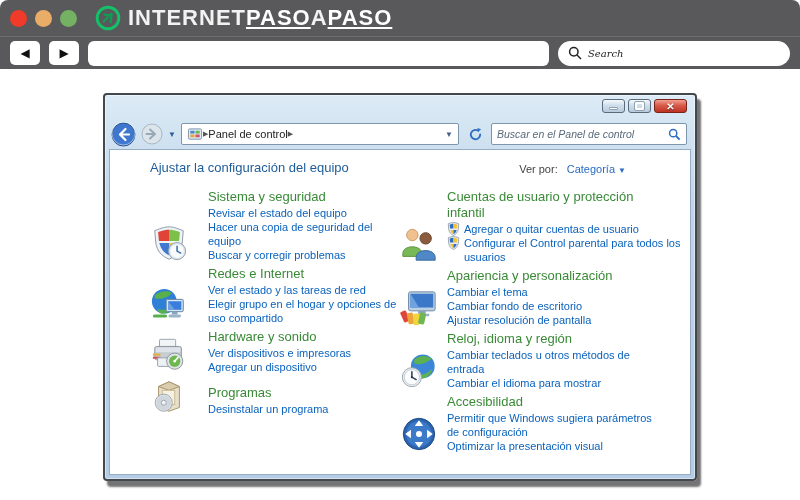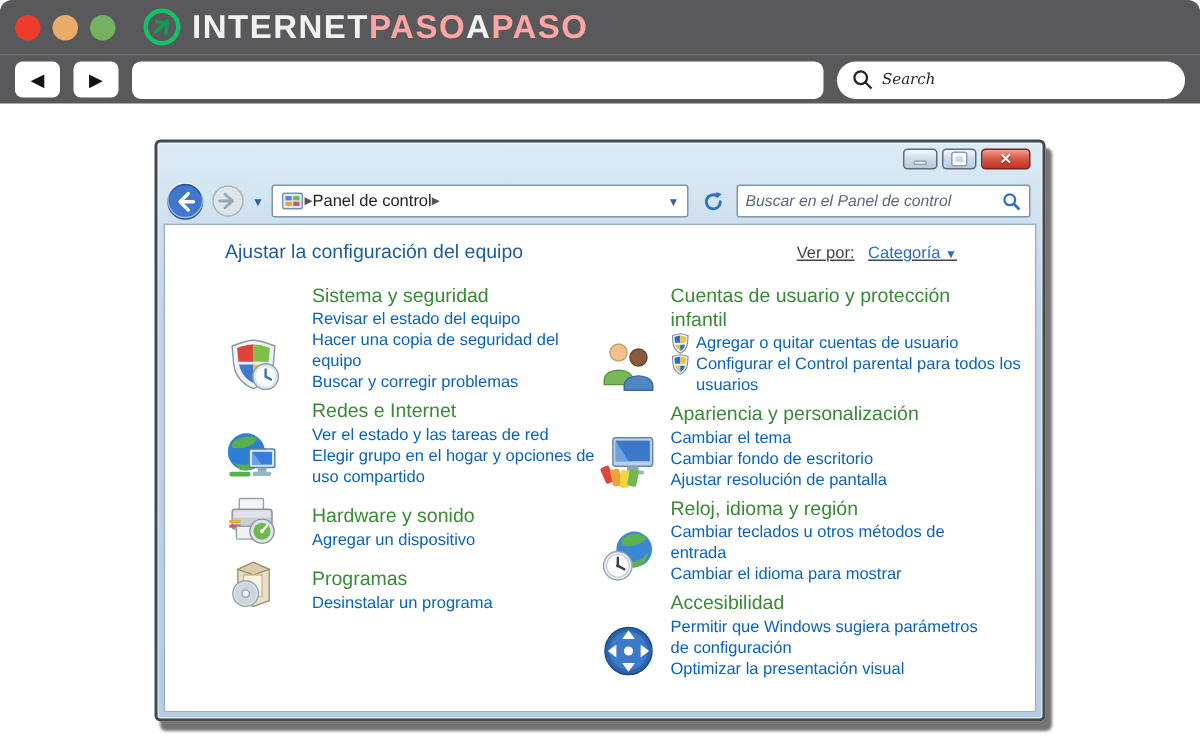--- a/index.html
+++ b/index.html
@@ -15,21 +15,21 @@
   .chrome-top{
     height:36px; background:#59595b;
     border-radius:8px 8px 0 0;
     display:flex; align-items:center; padding-left:10px;
   }
   .dot{ width:17px; height:17px; border-radius:50%; margin-right:8px; flex:none; }
   .dot.red{ background:#f03a2a; } .dot.orange{ background:#e9ad68; } .dot.green{ background:#74b163; }
   .brand{ display:flex; align-items:center; margin-left:10px; gap:7px; }
   .brand-ring{ width:26px; height:26px; }
   .brand-words{ font-size:22px; font-weight:bold; letter-spacing:1px; display:flex; }
-  .bw-white{ color:#f2f2f2; } .bw-green{ color:#fca5a5; }
+  .bw-white{ color:#f2f2f2; } .bw-green{ color:#ffffff;text-decoration:underline; }
 
   .chrome-nav{
     height:33px; background:#59595b; border-top:1px solid #6e6e70;
     display:flex; align-items:center; padding:0 10px; gap:9px;
   }
   .nav-btn{
     width:30px; height:24px; background:#fff; border:none; border-radius:5px;
     display:flex; align-items:center; justify-content:center;
     font-size:12px; color:#111; cursor:pointer; flex:none;
   }
@@ -91,21 +91,21 @@
     border:none; outline:none; flex:1; min-width:0; background:transparent;
     font-family:"Liberation Sans", sans-serif; font-style:italic; font-size:10.5px; color:#555;
   }
   .winsearch input::placeholder{ color:#5a6a7a; opacity:1; }
 
   .content{
     flex:1; margin:0 4px 4px; background:#fff; border:1px solid #96adc3;
     position:relative; padding:10px 0 0 40px; overflow:hidden;
   }
   .page-title{ font-size:13px; color:#1e5c99; margin-bottom:14px; }
-  .view-by{ position:absolute; top:13px; right:52px; font-size:11px; color:#444; display:flex; gap:9px; align-items:center;text-decoration:underline; }
+  .view-by{ position:absolute; top:13px; right:64px; font-size:11px; color:#444; display:flex; gap:9px; align-items:center; }
   .view-value{ color:#2a6cc4; cursor:pointer; }
   .view-value .vb-caret{ font-size:8px; }
 
   .columns{ display:flex; }
   .col-left{ width:250px; flex:none; }
   .col-right{ width:300px; flex:none; }
 
   .cp-section{ display:flex; margin-bottom:4px;align-items:flex-end; }
   .cp-icon{ width:38px; height:38px; flex:none; cursor:pointer; }
   .col-left .cp-icon{ margin-right:20px; }
@@ -284,20 +284,23 @@
                 <rect x="3" y="21.8" width="8" height="2.2" fill="#d2566a"></rect>
                 <rect x="8" y="23" width="22" height="9" rx="1" fill="#eef1f3" stroke="#97a2ab"></rect>
                 <circle cx="26" cy="26.5" r="8.5" fill="#dfe5ea" stroke="#8a949c"></circle>
                 <circle cx="26" cy="26.5" r="6" fill="#6fb74f"></circle>
                 <path d="M26 26.5 L29.5 22.5" stroke="#fff" stroke-width="1.6" stroke-linecap="round"></path>
                 <circle cx="26" cy="26.5" r="1.4" fill="#fff"></circle>
               </svg></div>
             <div class="cp-text">
               <div class="cp-heading">Hardware y sonido</div>
               <div class="cp-link-row">
+                <span class="cp-link">Ver dispositivos e impresoras</span>
+              </div>
+              <div class="cp-link-row">
                 <span class="cp-link">Agregar un dispositivo</span>
               </div>
             </div>
           </div>
           <div class="cp-section">
             <div class="cp-icon"><svg viewBox="0 0 40 40">
                 <path d="M9 9 L20 4 L31 9 V31 L20 35 L9 31 Z" fill="#e8dfc8" stroke="#a8926a"></path>
                 <path d="M9 9 L20 4 L31 9 L20 13 Z" fill="#d9cdae" stroke="#a8926a"></path>
                 <rect x="13" y="13" width="13" height="15" fill="#f6f1e2" stroke="#c9bb95"></rect>
                 <circle cx="14.5" cy="26" r="9" fill="#e6e9ec" stroke="#9aa4ad"></circle>

